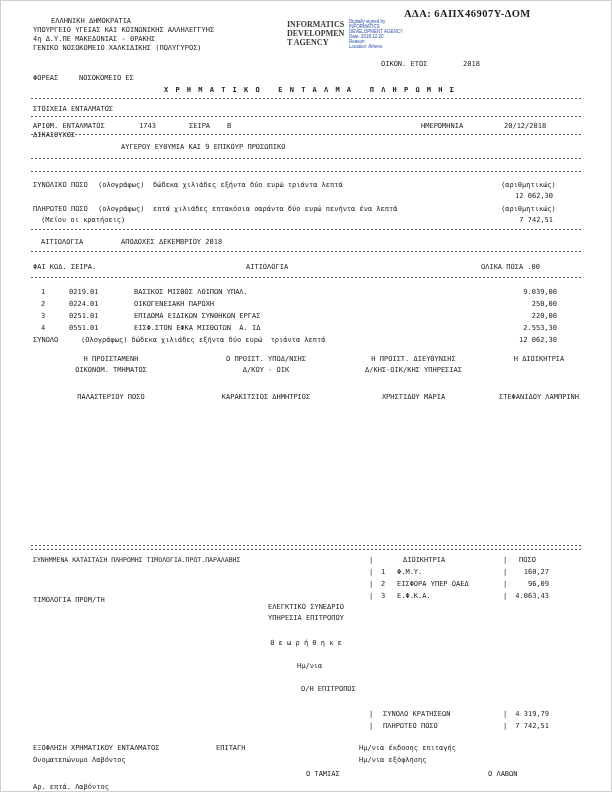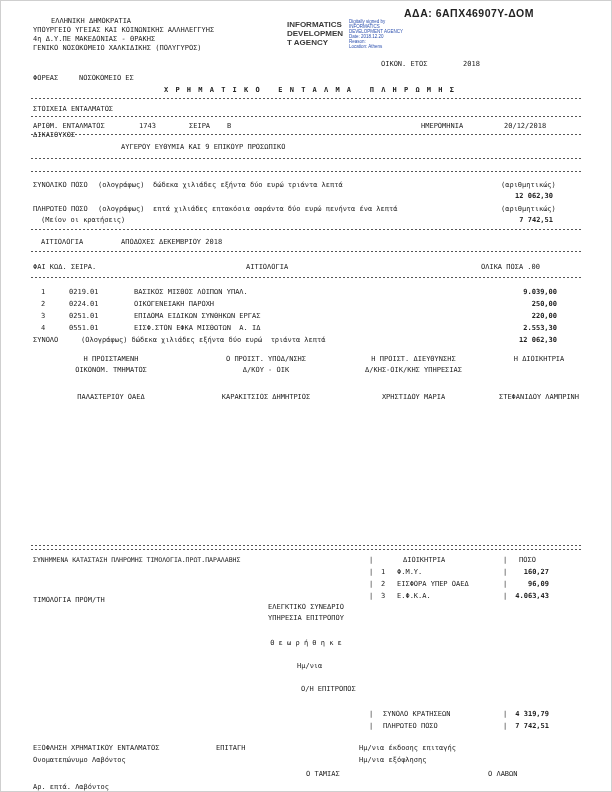--- a/index.html
+++ b/index.html
@@ -2,23 +2,23 @@
 <html><head>
 <meta charset="utf-8">
 <style>
   html,body{margin:0;padding:0;background:#ffffff;}
   .page{
     position:relative;width:612px;height:792px;background:#ffffff;
     font-family:"DejaVu Sans Mono","Liberation Mono",monospace;
     font-size:7px;color:#222;overflow:hidden;border:1px solid #cfcfcf;box-sizing:border-box;
   }
   .abs{position:absolute;white-space:pre;line-height:1.1;}
-  .r{text-align:right;font-weight:bold;}
+  .r{text-align:right;}
   .c{text-align:center;}
-  .sans{font-family:Liberation Sans, sans-serif;}
+  .sans{font-family:Liberation Serif, serif;}
   .ada{font-size:10.5px;font-weight:bold;letter-spacing:0.5px;}
   .stamp-agency{font-size:8px;font-weight:bold;color:#3a3a3a;line-height:9.5px;}
   .stamp-sig{font-size:4.5px;color:#2b4fae;line-height:5.3px;font-family:"Liberation Sans",sans-serif;}
   .title{font-weight:bold;letter-spacing:1.5px;}
   .dash{position:absolute;height:1px;left:30px;width:552px;
     background:repeating-linear-gradient(90deg,#555 0 2px,transparent 2px 4px);}
   .small{font-size:6.5px;}
 </style>
 </head>
 <body>
@@ -117,21 +117,21 @@
 
   <div class="abs c" style="left:35px;top:355px;width:150px">Η ΠΡΟΙΣΤΑΜΕΝΗ</div>
   <div class="abs c" style="left:185px;top:355px;width:160px">Ο ΠΡΟΙΣΤ. ΥΠΟΔ/ΝΣΗΣ</div>
   <div class="abs c" style="left:330px;top:355px;width:165px">Η ΠΡΟΙΣΤ. ΔΙΕΥΘΥΝΣΗΣ</div>
   <div class="abs c" style="left:478px;top:355px;width:120px">Η ΔΙΟΙΚΗΤΡΙΑ</div>
 
   <div class="abs c" style="left:35px;top:366px;width:150px">ΟΙΚΟΝΟΜ. ΤΜΗΜΑΤΟΣ</div>
   <div class="abs c" style="left:185px;top:366px;width:160px">Δ/ΚΟΥ - ΟΙΚ</div>
   <div class="abs c" style="left:330px;top:366px;width:165px">Δ/ΚΗΣ-ΟΙΚ/ΚΗΣ ΥΠΗΡΕΣΙΑΣ</div>
 
-  <div class="abs c" style="left:35px;top:393px;width:150px">ΠΑΛΑΣΤΕΡΙΟΥ ΟΑΕΔ</div>
+  <div class="abs c" style="left:35px;top:393px;width:150px">ΠΑΛΑΣΤΕΡΙΟΥ ΠΟΣΟ</div>
   <div class="abs c" style="left:185px;top:393px;width:160px">ΚΑΡΑΚΙΤΣΙΟΣ ΔΗΜΗΤΡΙΟΣ</div>
   <div class="abs c" style="left:330px;top:393px;width:165px">ΧΡΗΣΤΙΔΟΥ ΜΑΡΙΑ</div>
   <div class="abs c" style="left:478px;top:393px;width:120px">ΣΤΕΦΑΝΙΔΟΥ ΛΑΜΠΡΙΝΗ</div>
 
   <div class="dash" style="top:544px"></div>
   <div class="dash" style="top:548px"></div>
 
   <div class="abs small" style="left:32px;top:556px">ΣΥΝΗΜΜΕΝΑ ΚΑΤΑΣΤΑΣΗ ΠΛΗΡΩΜΗΣ ΤΙΜΟΛΟΓΙΑ.ΠΡΩΤ.ΠΑΡΑΛΑΒΗΣ</div>
   <div class="abs" style="left:368px;top:556px">|</div>
   <div class="abs" style="left:402px;top:556px">ΔΙΟΙΚΗΤΡΙΑ</div>

